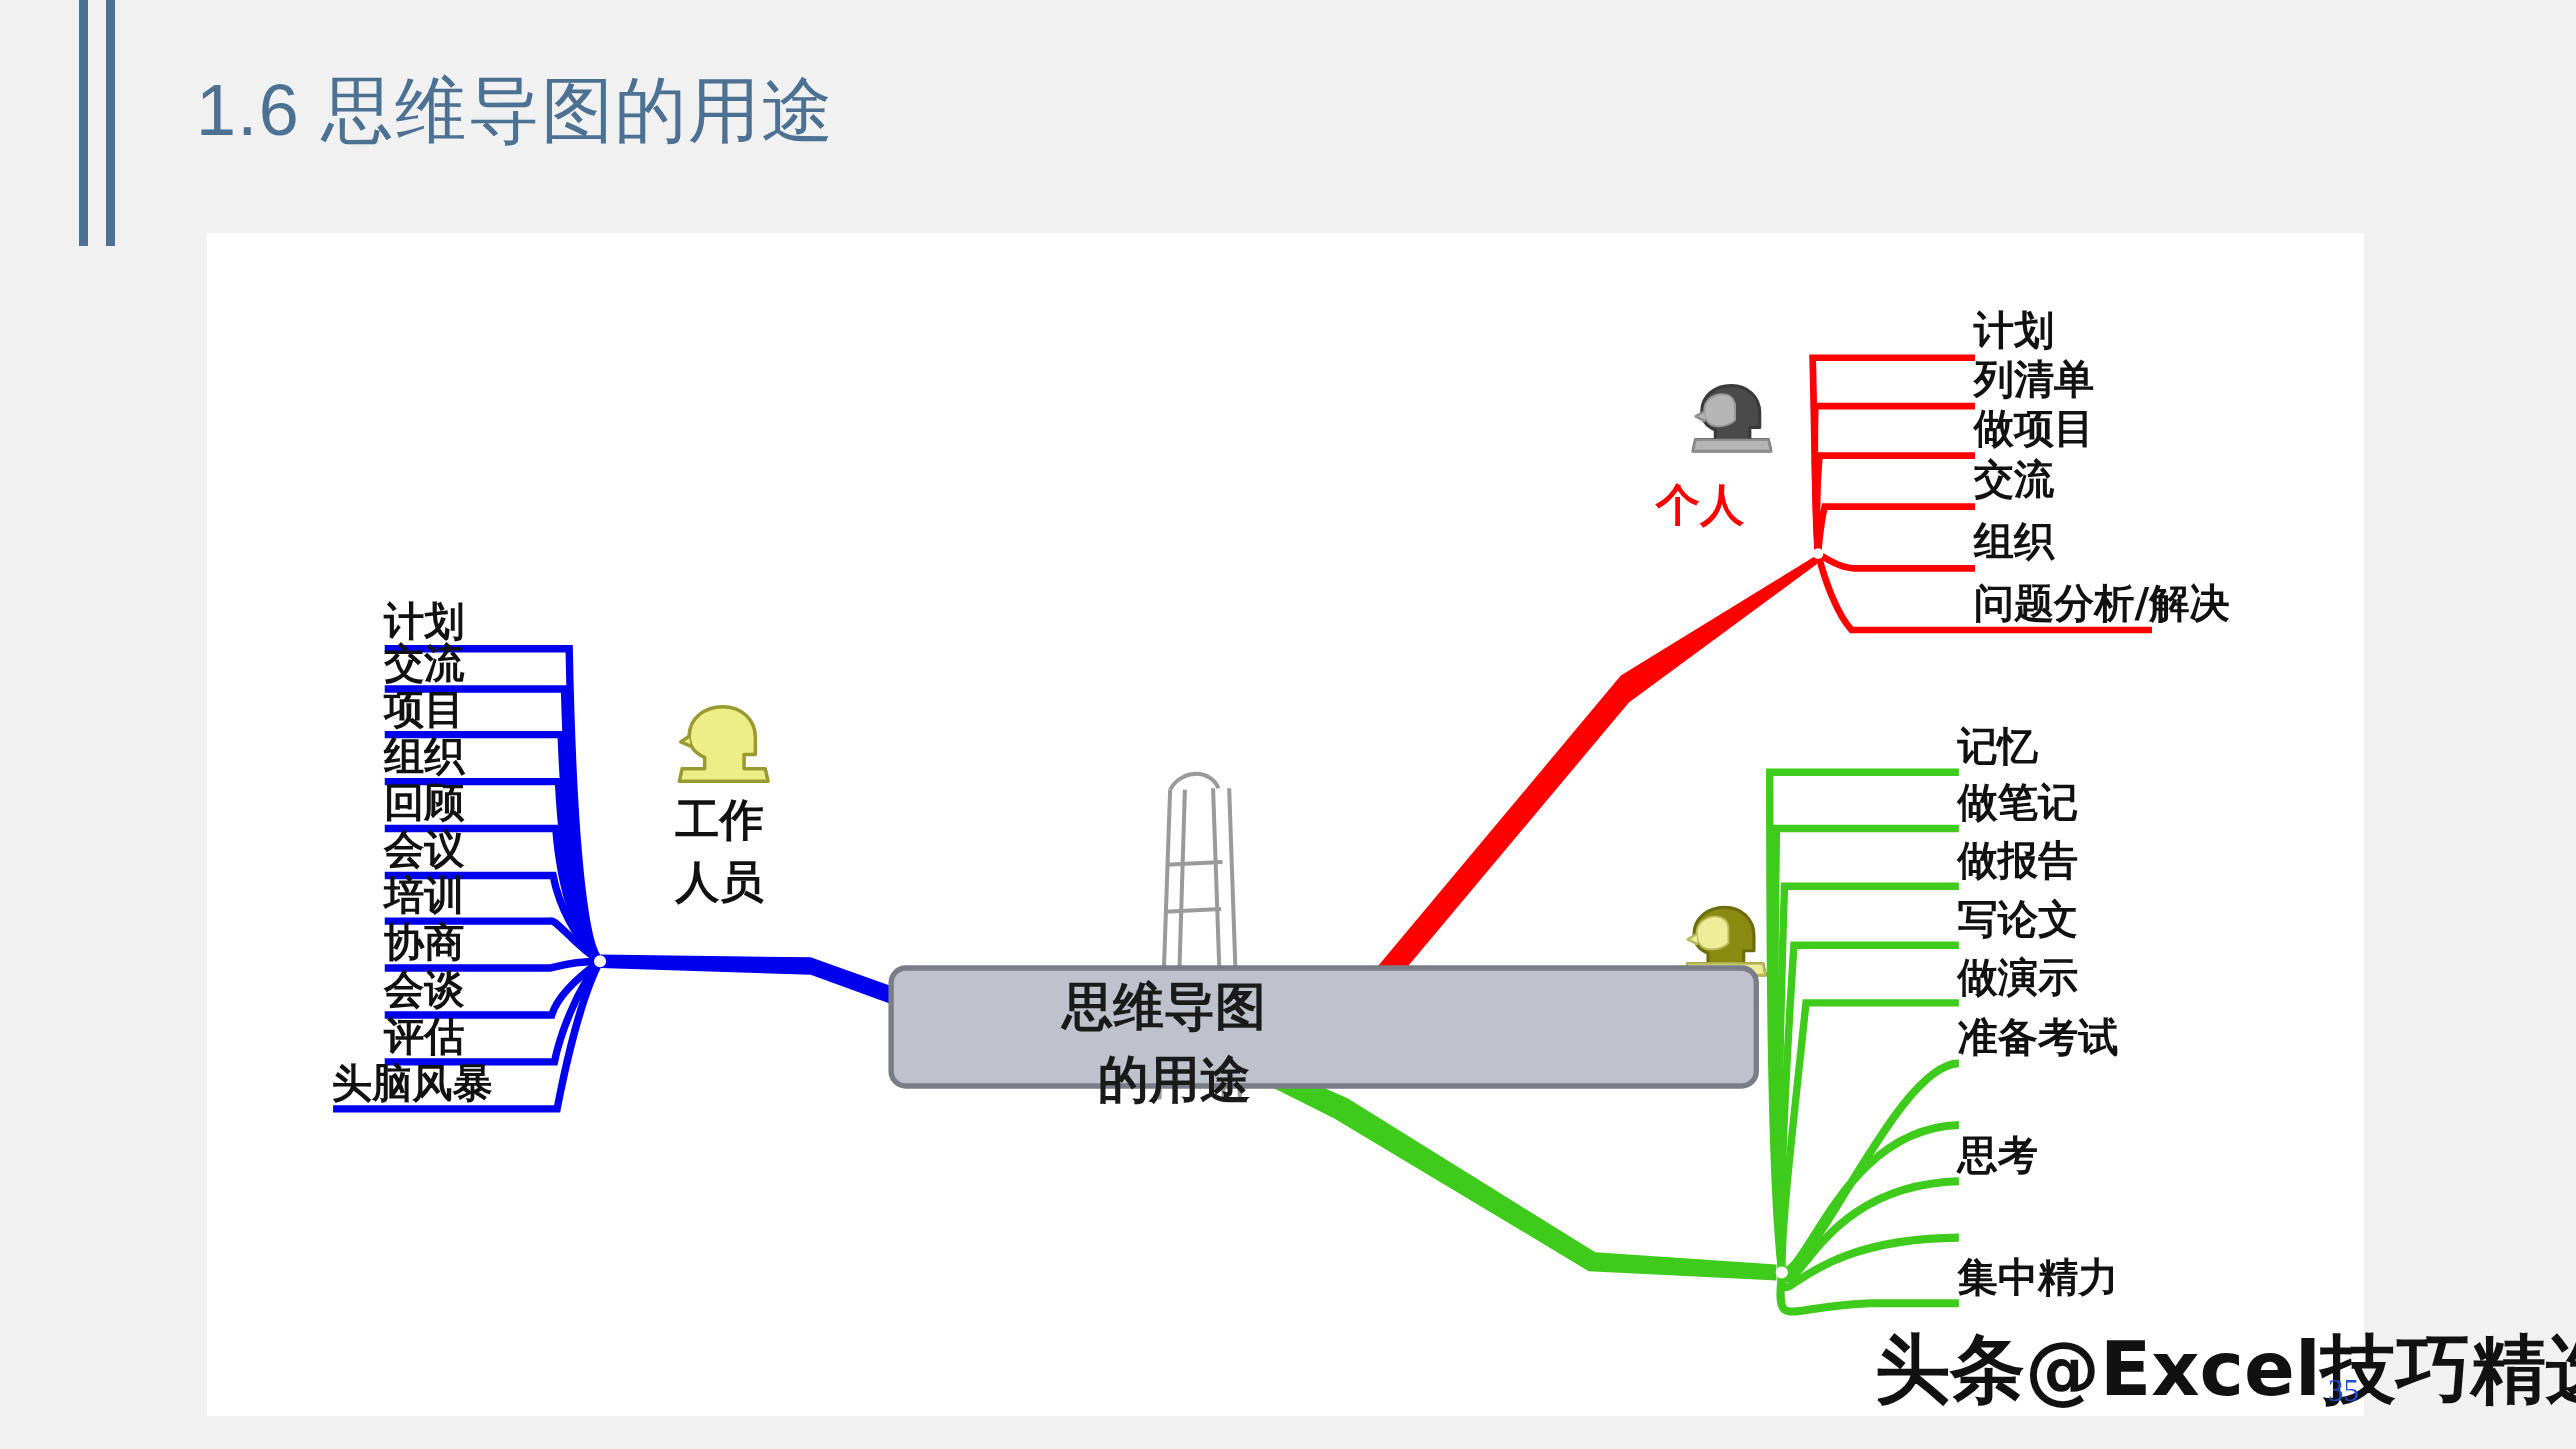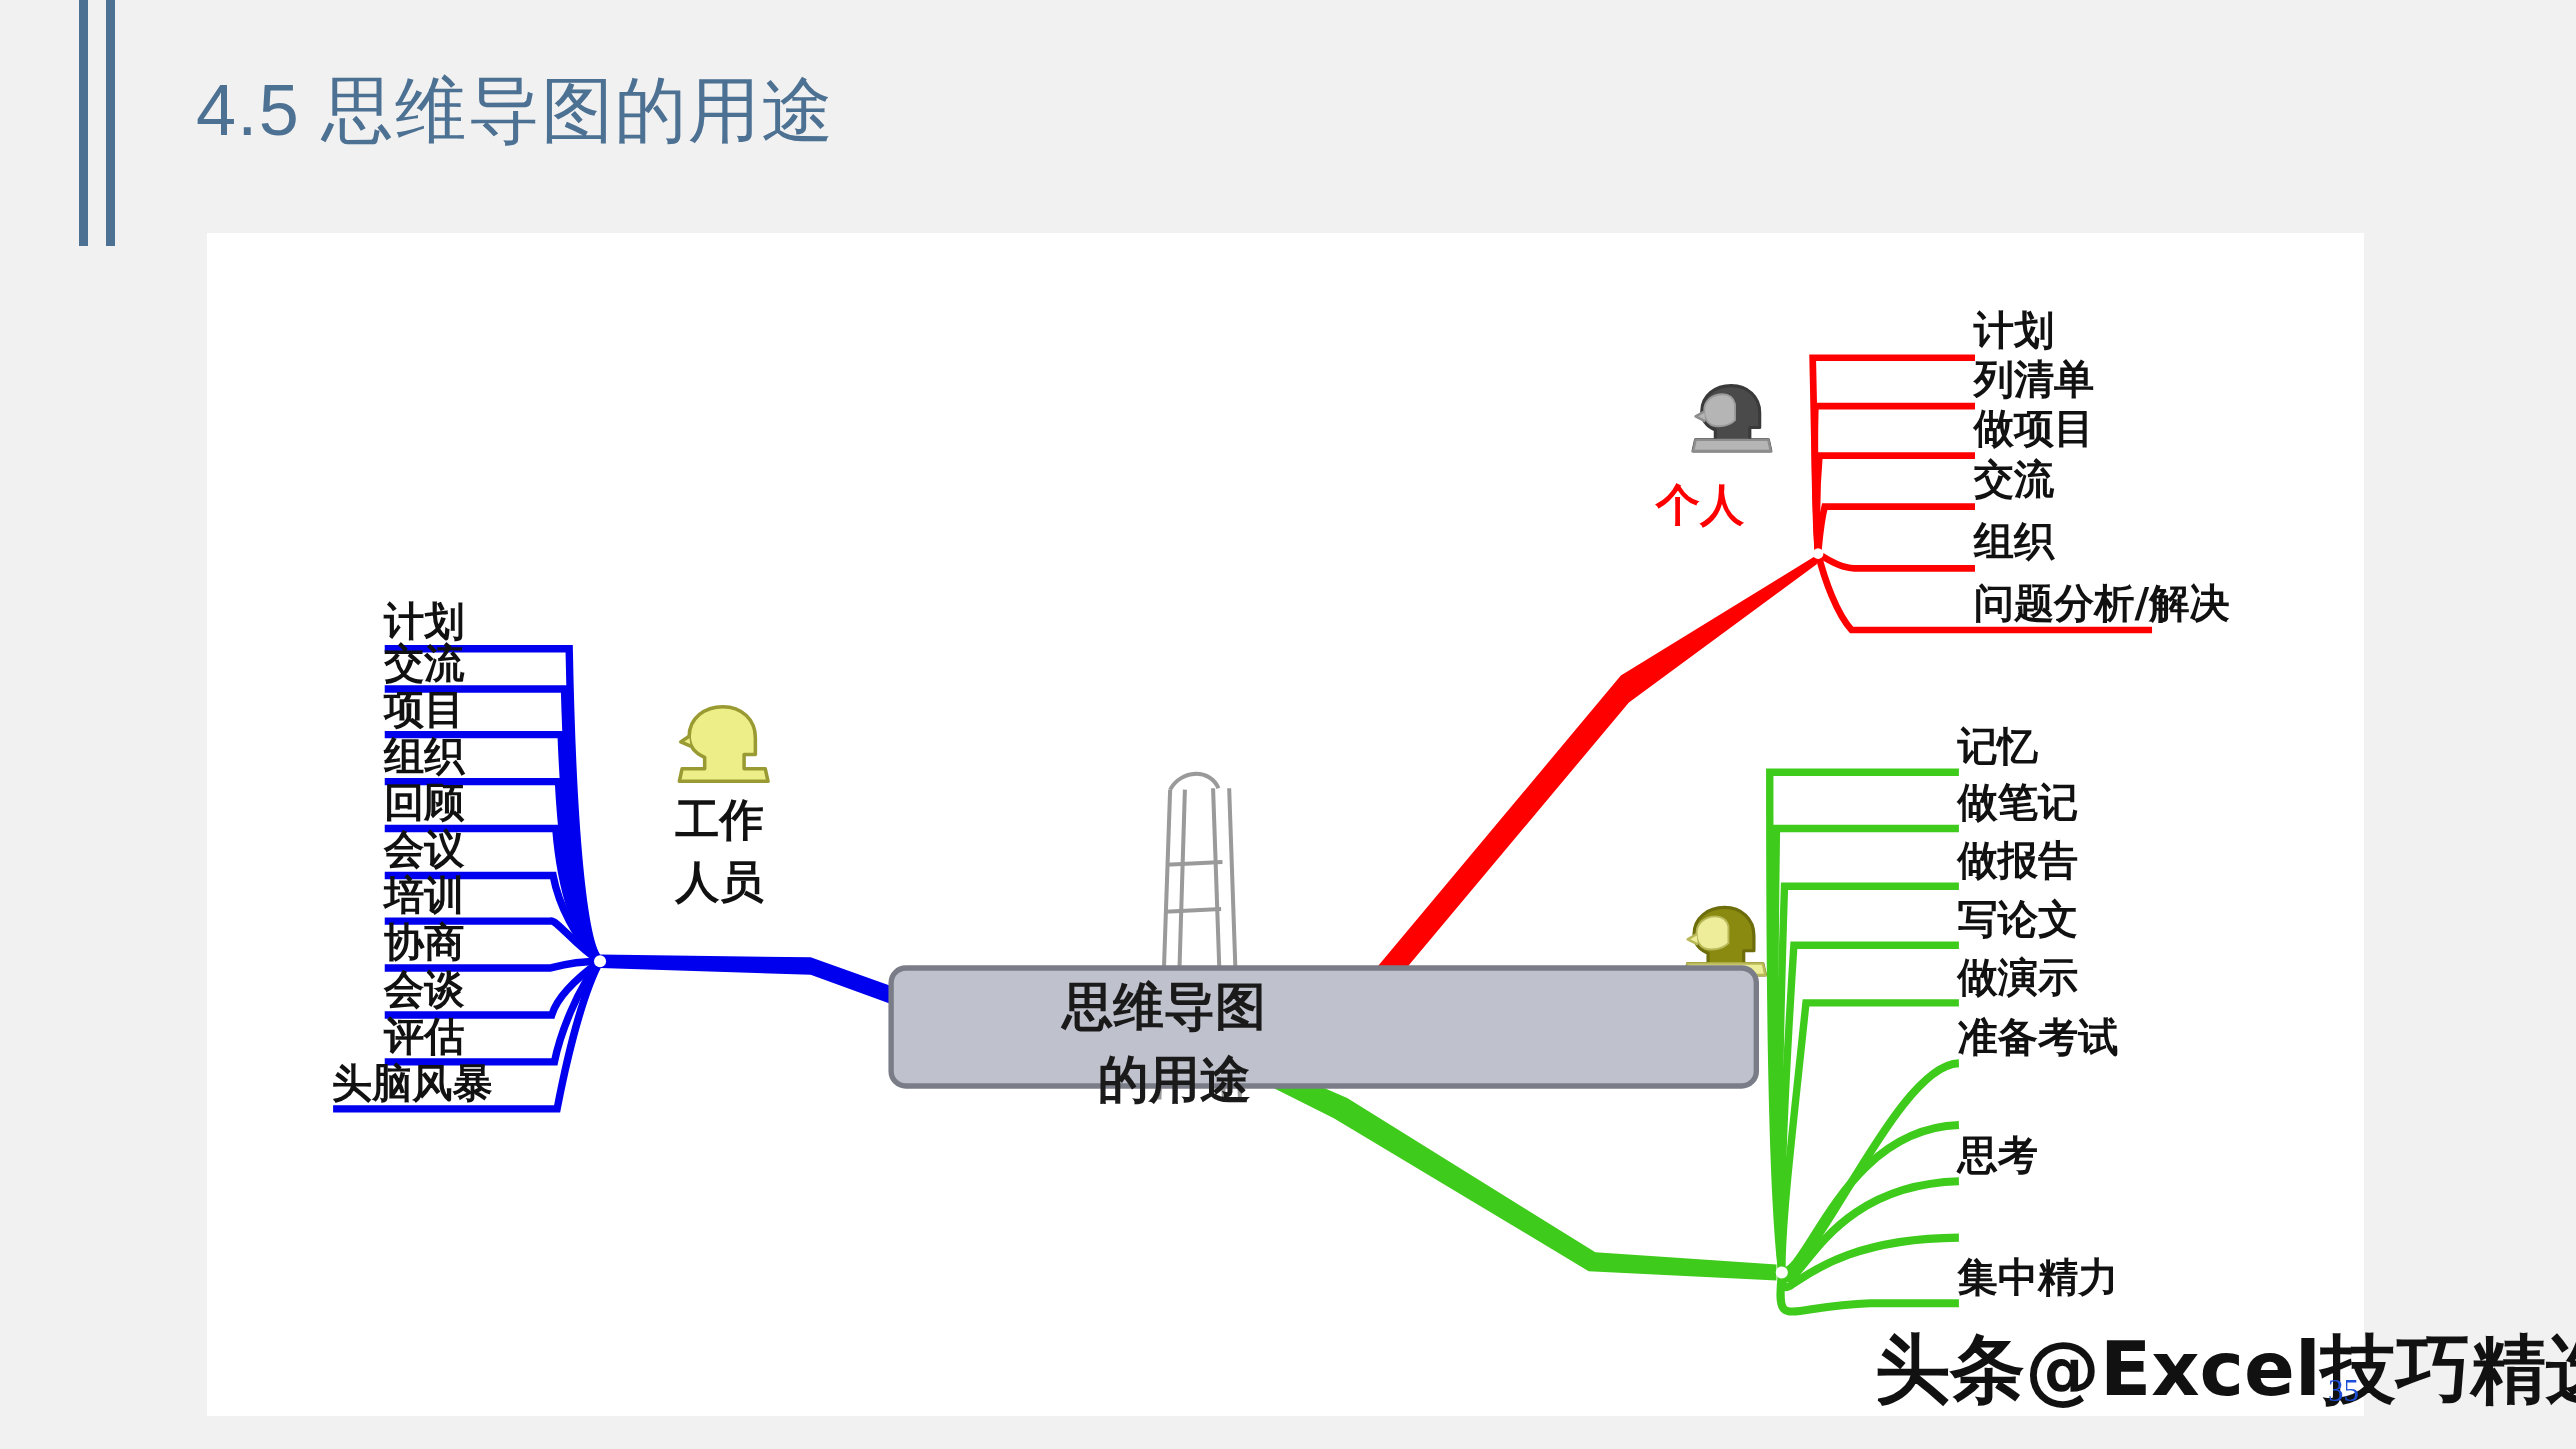--- a/index.html
+++ b/index.html
@@ -62,21 +62,21 @@
   }
 </style>
 </head>
 <body>
 
 <div id="accent-bars">
   <div class="bar b1"></div>
   <div class="bar b2"></div>
 </div>
 
-<div id="slide-title">4.5 思维导图的用途</div>
+<div id="slide-title">1.6 思维导图的用途</div>
 
 <div id="mindmap-panel">
   <svg id="mindmap-svg" viewBox="0 0 3216 1764" preserveAspectRatio="none">
 
     <g>
 
       <path d="M1290,1170 L1180,1180 L900,1080 L586,1076 L586,1096 L900,1106 L1180,1208 L1295,1198 Z" fill="#0000ee"></path>
 
       <path d="M586,1086 C560,1060 545,880 540,620 L265,620" stroke="#0000ee" stroke-width="11" fill="none"></path>
       <path d="M586,1086 C558,1052 540,925 533,680 L265,680" stroke="#0000ee" stroke-width="11" fill="none"></path>

